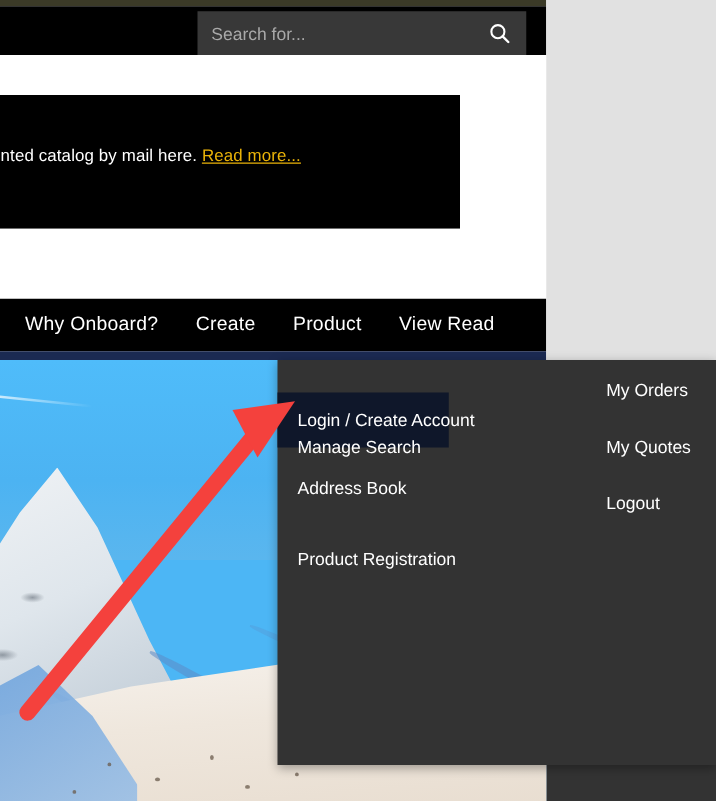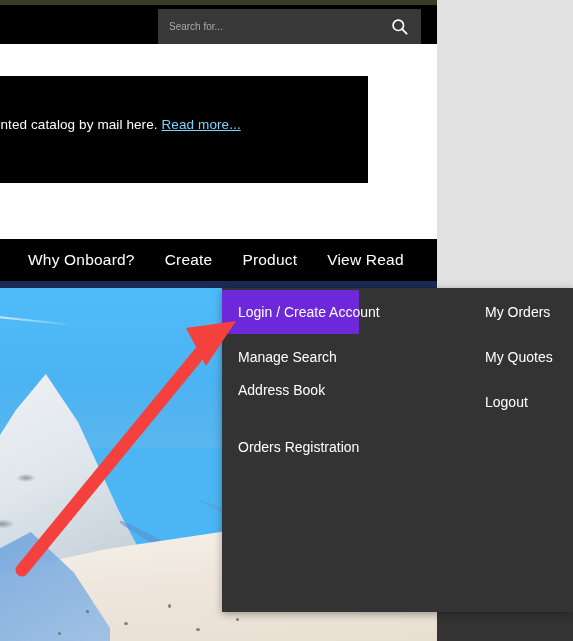--- a/index.html
+++ b/index.html
@@ -34,21 +34,21 @@
     background:#000000;
   }
   #search-box{
     position:absolute;left:158px;top:4px;width:263px;height:35px;
     background:#383838;
     display:flex;align-items:center;
   }
   #search-input{
     flex:1;height:100%;border:0;outline:0;background:transparent;
     color:#bdbdbd;font-family:"Liberation Sans", sans-serif;
-    font-size:10px;padding:0 0 0 11px;box-sizing:border-box;
+    font-size:14px;padding:0 0 0 11px;box-sizing:border-box;
   }
   #search-input::placeholder{color:#a9a9a9;opacity:1;}
   #search-btn{
     width:44px;height:100%;background:transparent;border:0;
     display:flex;align-items:center;justify-content:center;
     cursor:pointer;padding:0;
   }
 
   
   #white-gap{
@@ -59,39 +59,39 @@
   
   #promo-banner{
     position:absolute;left:0;top:76px;width:368px;height:107px;
     background:#000000;
   }
   #promo-text{
     position:absolute;left:-34px;top:41px;width:400px;
     color:#ffffff;font-size:13.5px;white-space:nowrap;
     letter-spacing:.1px;
   }
-  #promo-link{color:#7dd3fc;}
+  #promo-link{color:#eab308;}
 
   
   #white-gap-2{
     position:absolute;left:0;top:183px;width:437px;height:56px;
     background:#ffffff;
   }
 
   
   #nav{
     position:absolute;left:0;top:239px;width:437px;height:42px;
     background:#000000;
     display:flex;align-items:center;
   }
   .nav-item{
     color:#ffffff;font-size:15.5px;margin-left:0;padding:0 15px;
     cursor:pointer;white-space:nowrap;letter-spacing:.2px;
   }
-  .nav-item:first-child{padding-left:28px;}
+  .nav-item:first-child{padding-left:4px;margin-left:16px;}
 
   
   #navy-band{
     position:absolute;left:0;top:281px;width:437px;height:7px;
     background:#1b2a52;
   }
 
   
   #hero{
     position:absolute;left:0;top:288px;width:437px;height:353px;
@@ -152,21 +152,21 @@
     position:absolute;left:222px;top:288px;width:351px;height:324px;
     background:#333333;z-index:30;
   }
   .menu-item{
     position:absolute;left:0;width:137px;height:44px;
     display:flex;align-items:center;
     color:#ffffff;font-size:14px;cursor:pointer;
     padding-left:16px;box-sizing:border-box;white-space:nowrap;
   }
   .menu-item.highlight{
-    background:#6d28d9;width:137px;
+    background:#0f172a;width:137px;margin-top:24px;
   }
   .menu-item.right-col{
     left:263px;width:180px;padding-left:0;
   }
 
   
   #arrow{
     position:absolute;left:0;top:280px;width:260px;height:320px;
     z-index:40;pointer-events:none;
   }
@@ -245,21 +245,21 @@
     <div class="speck" style="left:58px;top:344px;width:3px;height:3px;"></div>
     <div class="speck" style="left:236px;top:330px;width:3px;height:3px;"></div>
   </div>
 </div>
 
 <div id="dropdown-shadow"></div>
 <div id="dropdown">
   <div class="menu-item highlight" style="top:2px;">Login / Create Account</div>
   <div class="menu-item" style="top:47px;">Manage Search</div>
   <div class="menu-item" style="top:80px;">Address Book</div>
-  <div class="menu-item" style="top:137px;">Orders Registration</div>
+  <div class="menu-item" style="top:137px;">Product Registration</div>
 
   <div class="menu-item right-col" style="top:2px;">My Orders</div>
   <div class="menu-item right-col" style="top:47px;">My Quotes</div>
   <div class="menu-item right-col" style="top:92px;">Logout</div>
 </div>
 
 <svg id="arrow" viewBox="0 0 260 320">
   <line x1="22" y1="290" x2="208" y2="63" stroke="#f4413d" stroke-width="13" stroke-linecap="round"></line>
   <polygon points="236,41 186,48 206,86" fill="#f4413d"></polygon>
 </svg>

